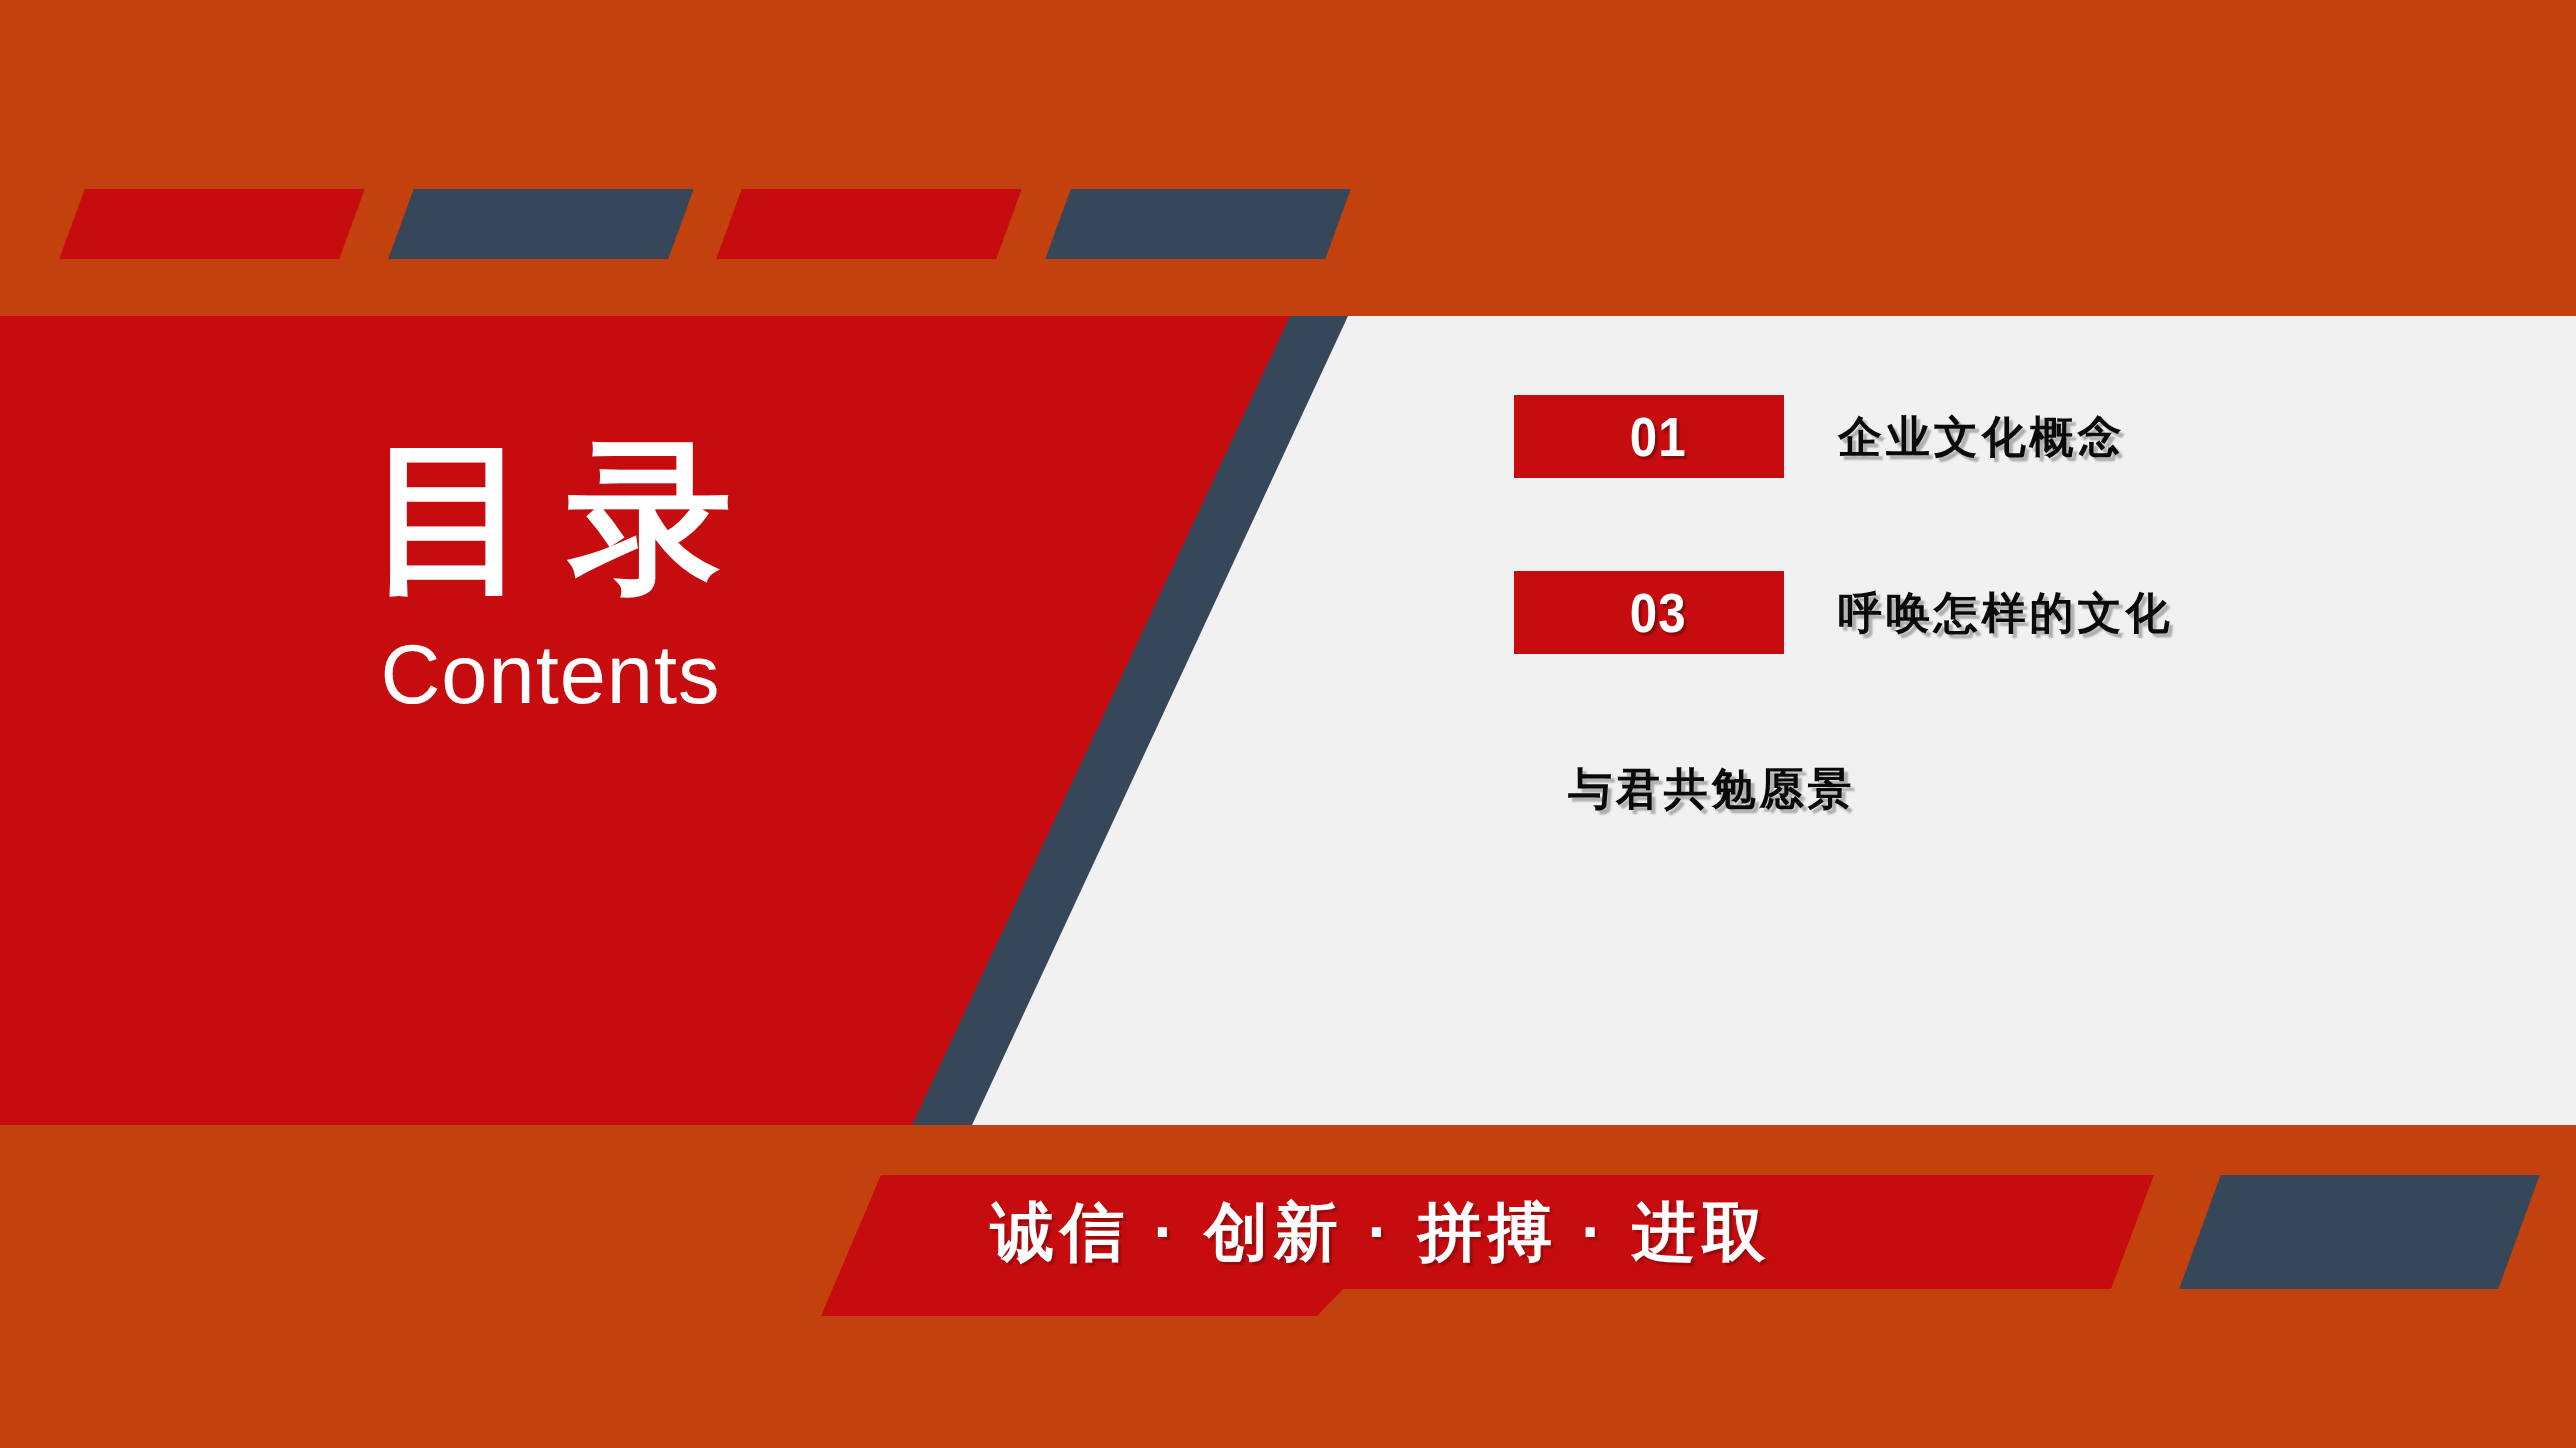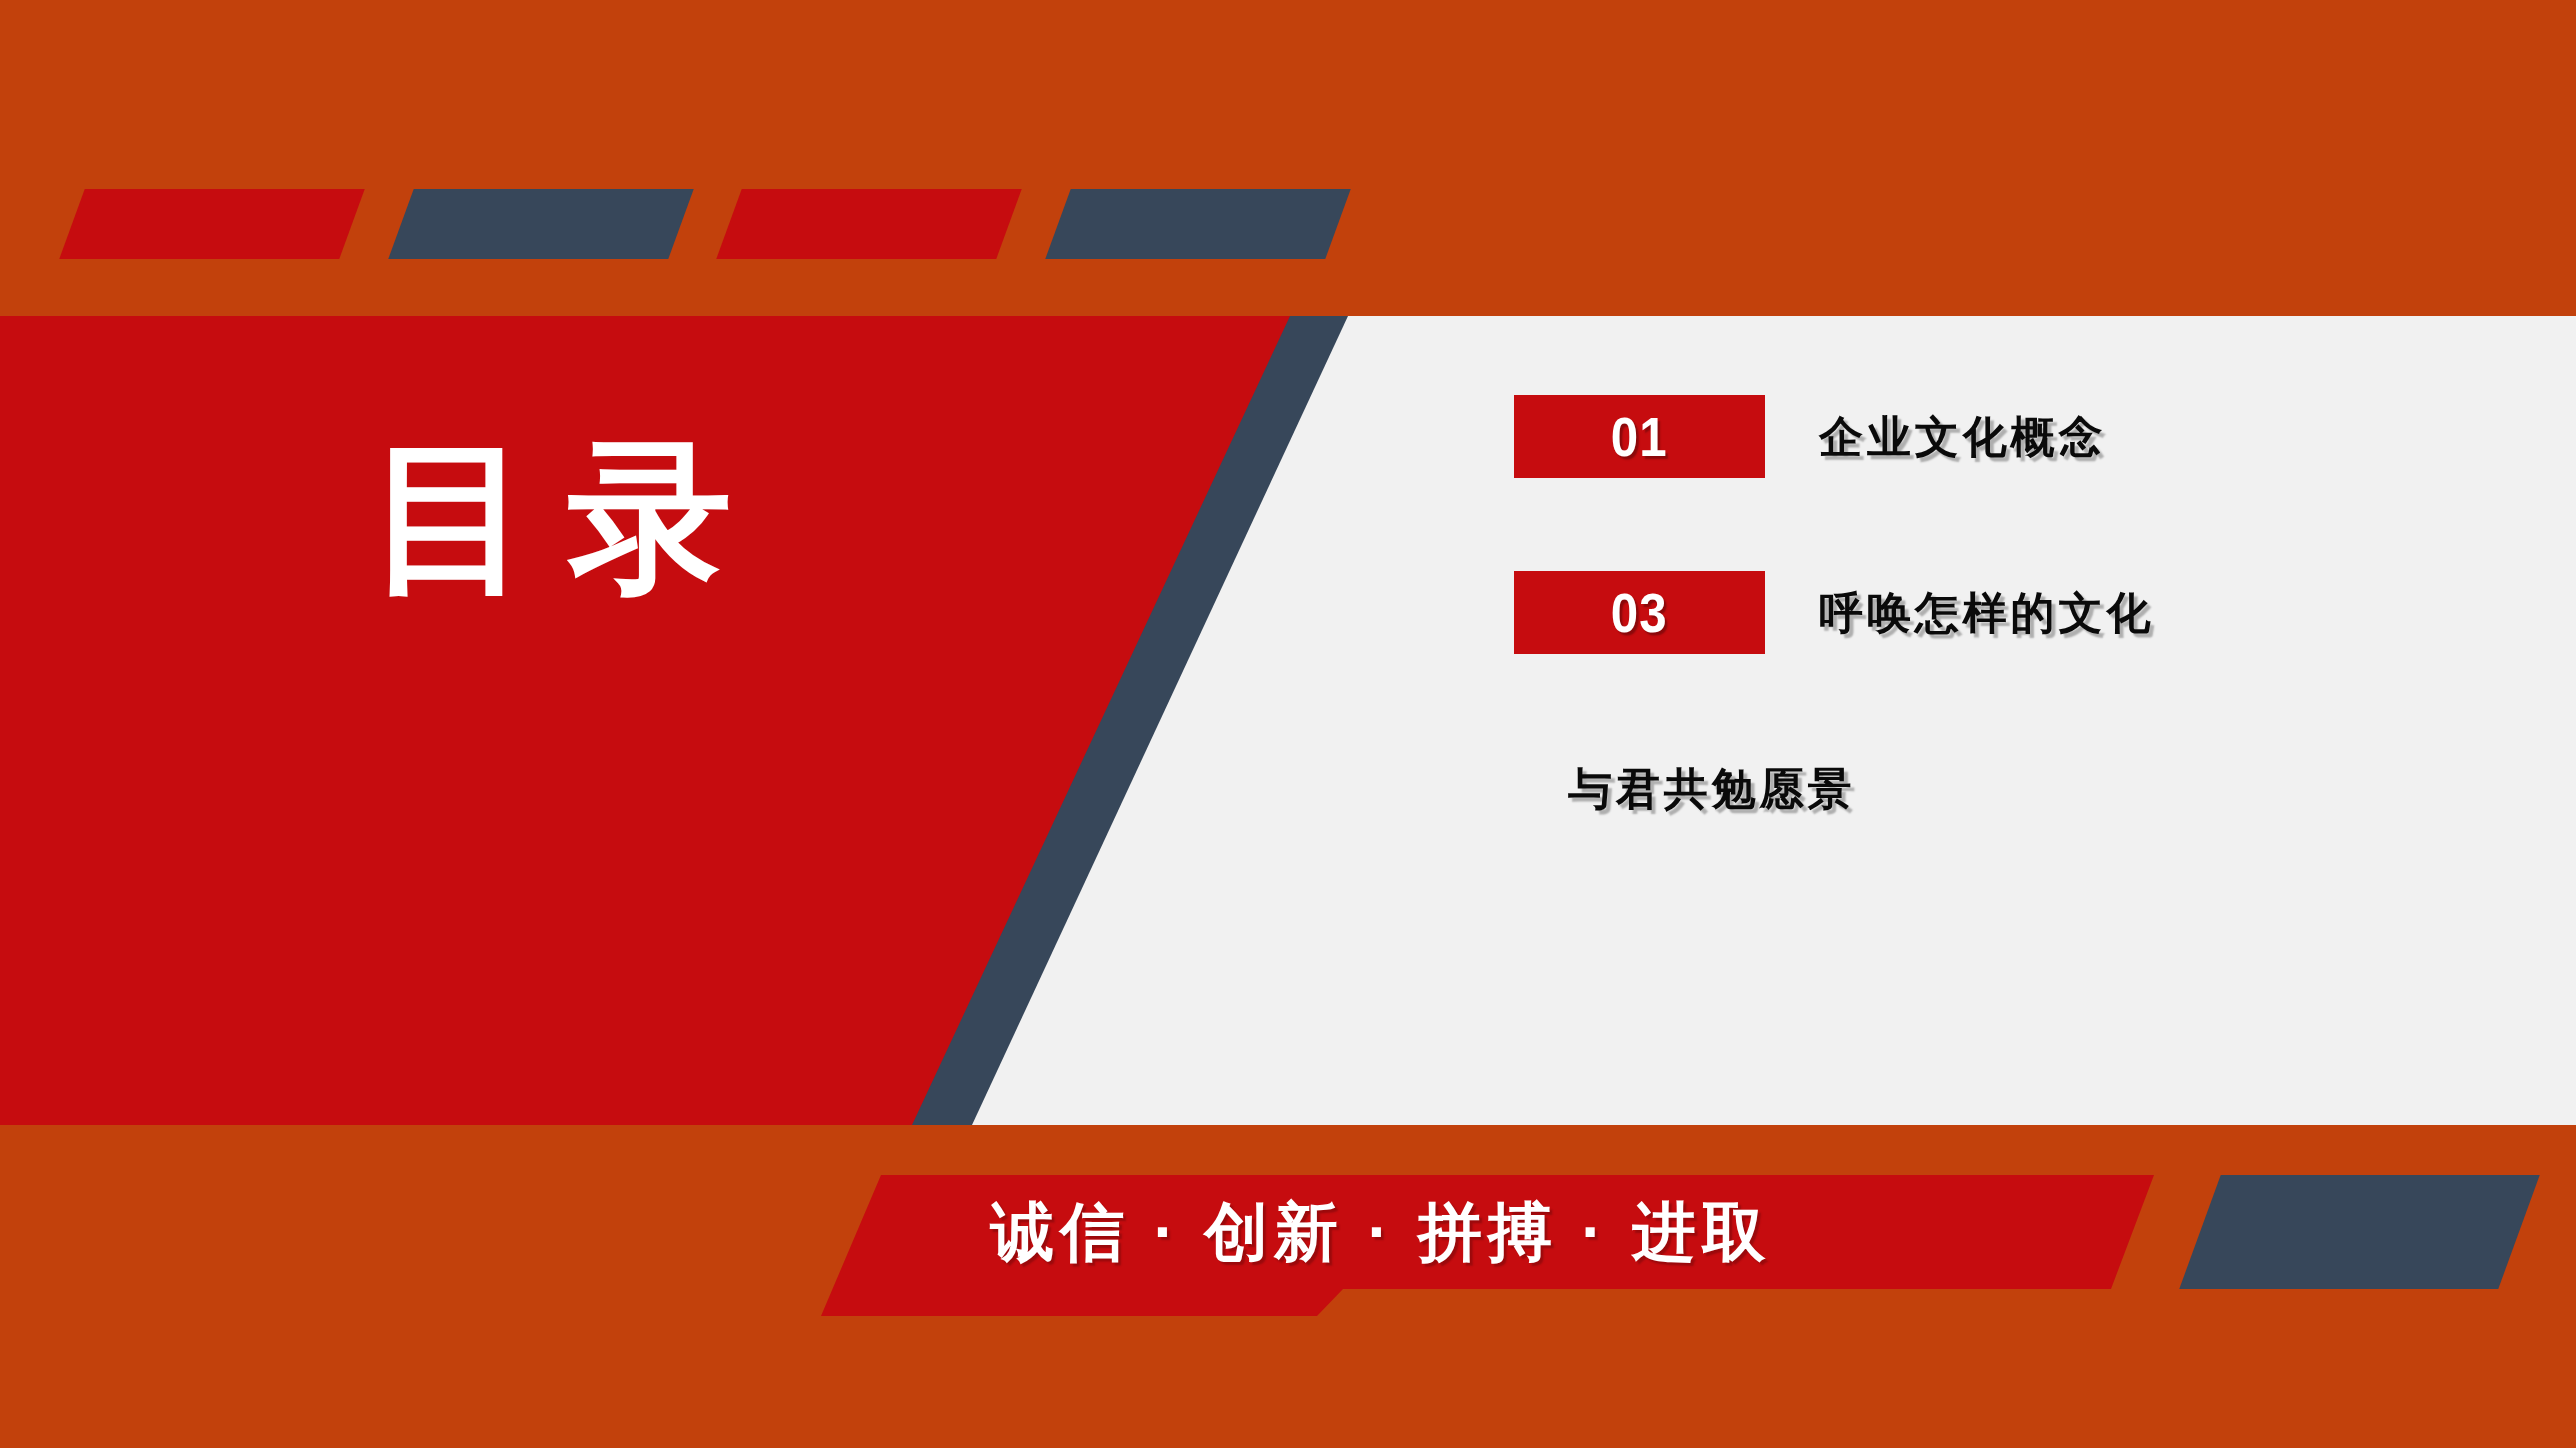--- a/index.html
+++ b/index.html
@@ -116,20 +116,21 @@
   .toc-row:last-child { margin-bottom: 0; }
 
   .toc-badge {
     width: 251px;
     height: 83px;
     background: #C60C0F;
     display: flex;
     align-items: center;
     justify-content: center;
     flex: 0 0 auto;
+    padding-left: 19px;
   }
   .toc-num {
     color: #ffffff;
     font-size: 56px;
     font-weight: 700;
     letter-spacing: 1px;
     transform: scaleX(0.88);
     text-shadow: 2.9px 2.9px 1.9px rgba(0,0,0,0.30);
     line-height: 1;
   }
@@ -200,20 +201,21 @@
     <div class="topbar b4"></div>
   </div>
 
   <div class="band">
     <div class="band-bg"></div>
     <div class="wedge-navy"></div>
     <div class="wedge-red"></div>
 
     <div class="title-block">
       <div class="title-cn">目录</div>
+      <div class="title-en">Contents</div>
     </div>
 
     <div class="toc">
 
       <div class="toc-row">
         <div class="toc-badge">
           <span class="toc-num">01</span>
         </div>
         <div class="toc-label">企业文化概念</div>
       </div>

